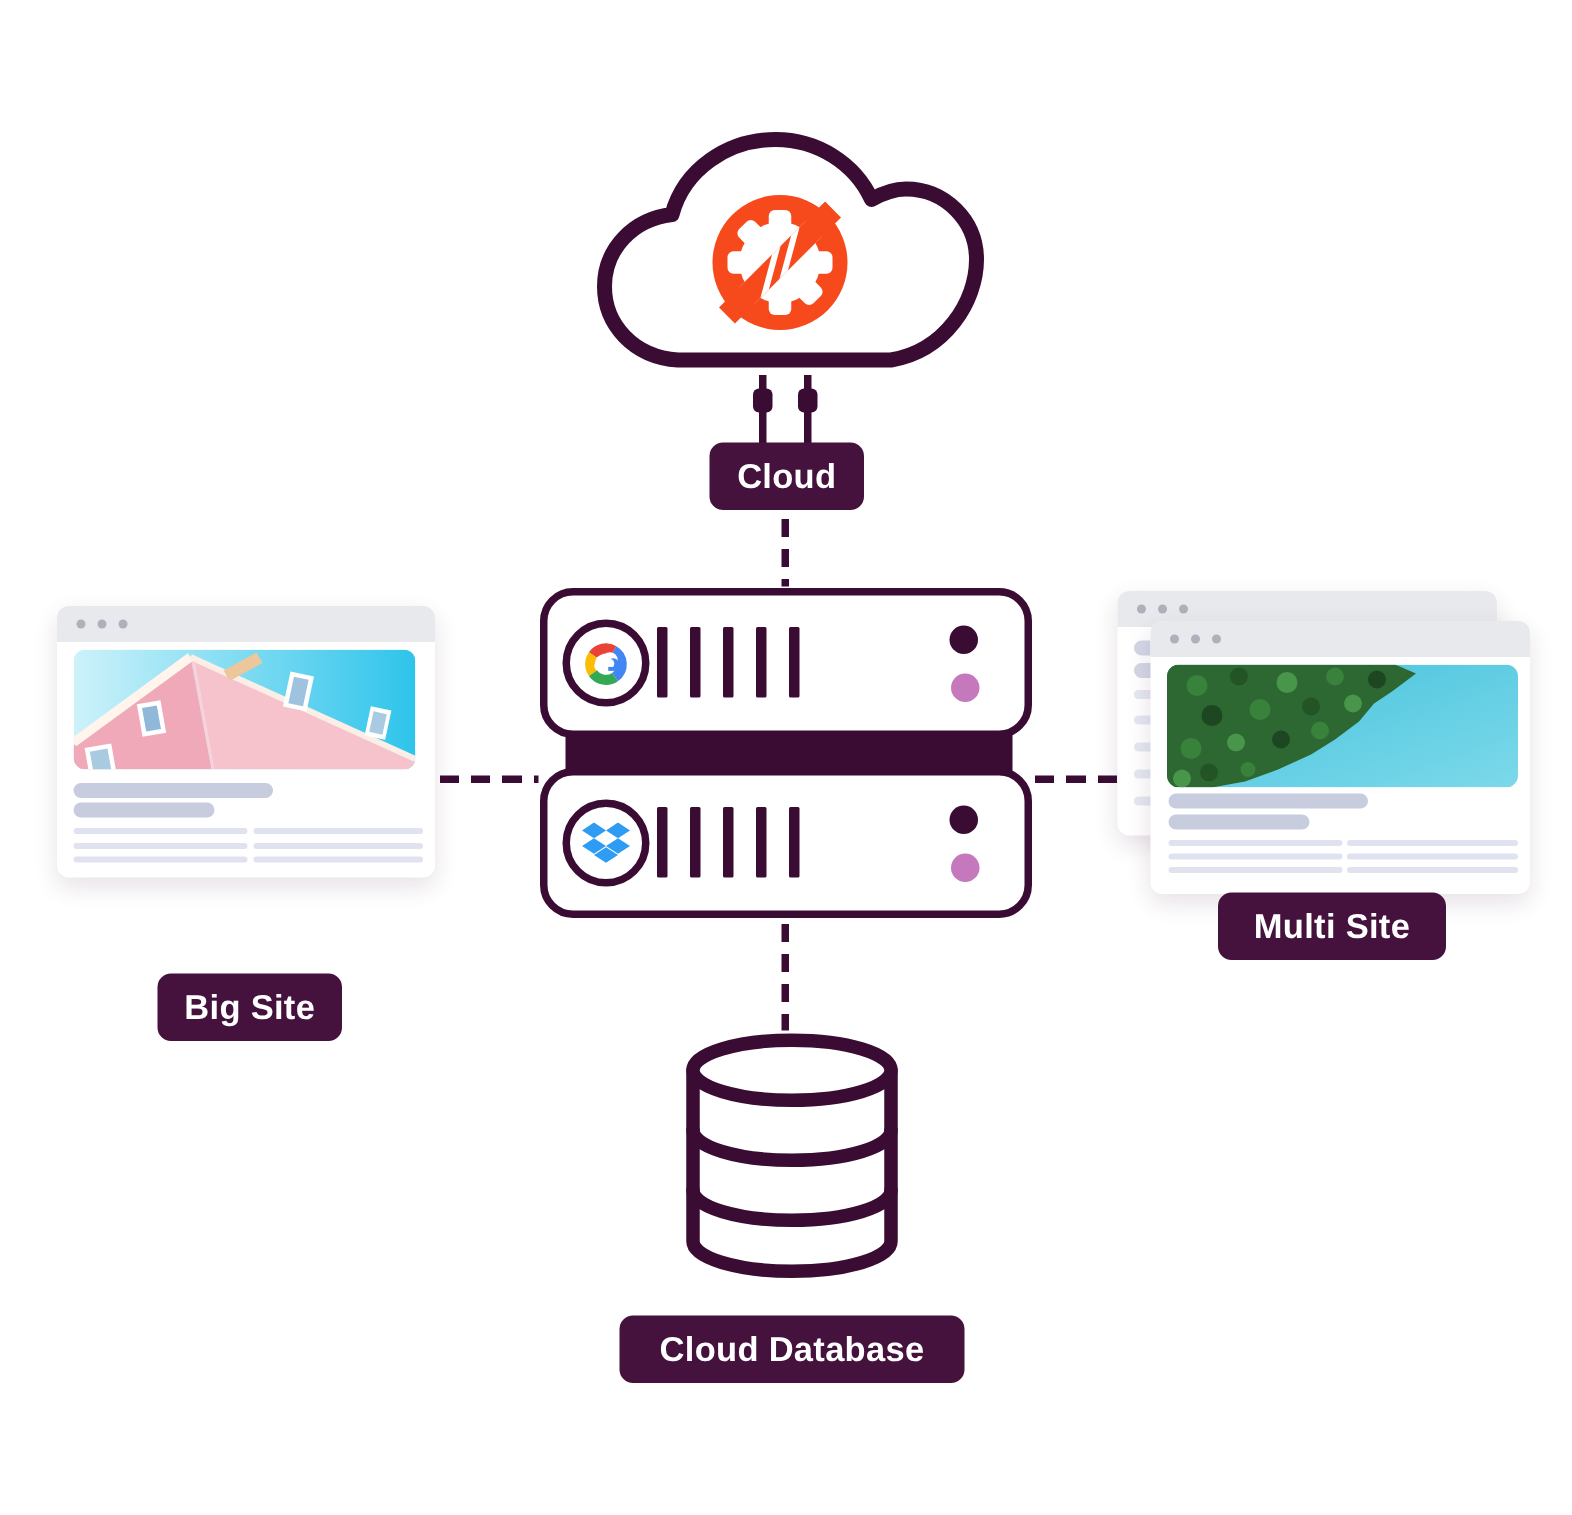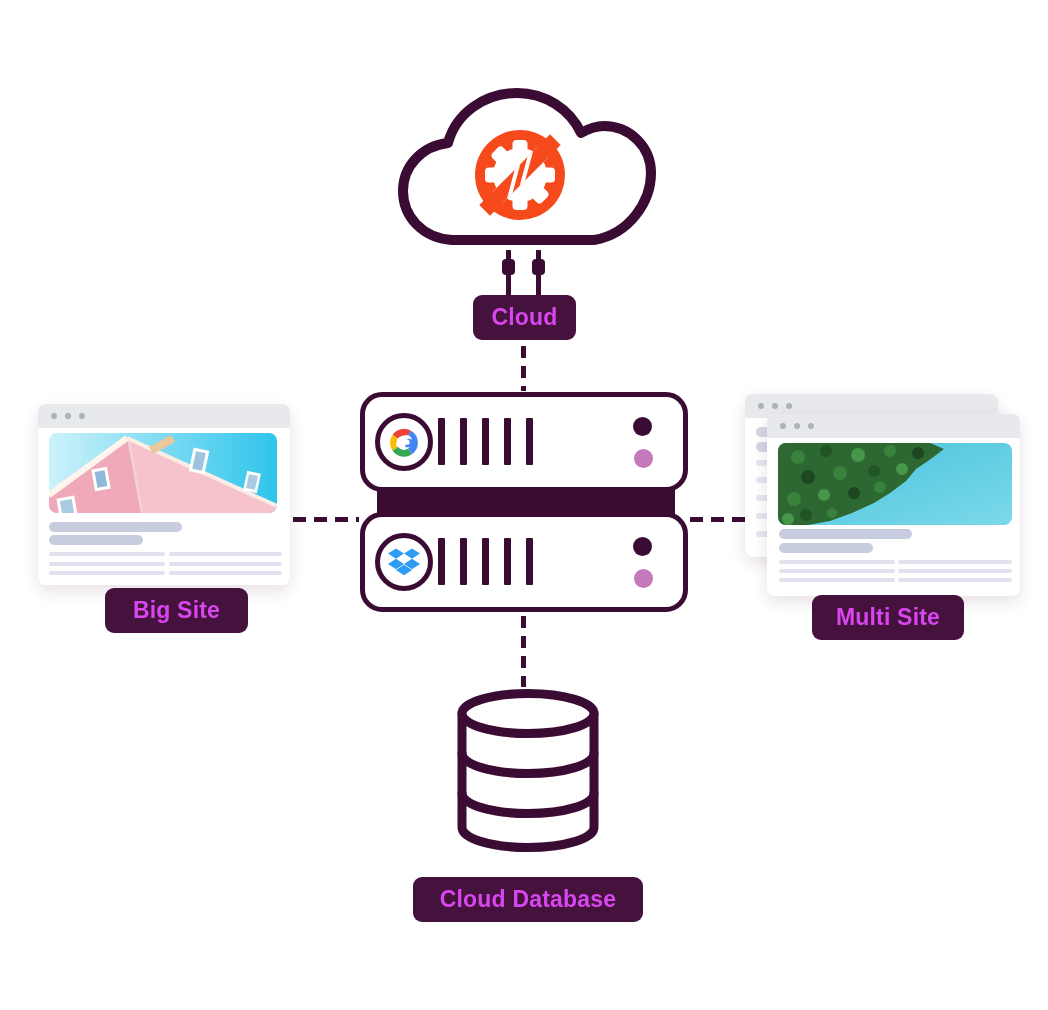--- a/index.html
+++ b/index.html
@@ -14,25 +14,25 @@
     --back-pill:#D3D7E5;
     --back-line:#E4E7F1;
   }
   *{margin:0;padding:0;box-sizing:border-box}
   body{background:#fff;font-family:"Liberation Sans",sans-serif}
   #canvas{position:relative;width:1048px;height:1010px;background:#fff;overflow:hidden}
 
   svg{display:block}
 
   
-  .tag{position:absolute;background:var(--label);color:#d946ef;border-radius:9px;
+  .tag{position:absolute;background:var(--label);color:#ffffff;border-radius:9px;
        display:flex;align-items:center;justify-content:center;
        font-weight:700;font-size:23px;letter-spacing:.2px}
   #tag-cloud{left:473px;top:295px;width:103px;height:45px}
-  #tag-big-site{left:105px;top:588px;width:143px;height:45px}
+  #tag-big-site{left:105px;top:649px;width:123px;height:45px}
   #tag-multi-site{left:812px;top:595px;width:152px;height:45px}
   #tag-shared-db{left:413px;top:877px;width:230px;height:45px}
 
   
   .dash-h{position:absolute;height:5px;
     background:repeating-linear-gradient(90deg,var(--plum) 0 13px,transparent 13px 21px)}
   .dash-v{position:absolute;width:5px;
     background:repeating-linear-gradient(180deg,var(--plum) 0 12px,transparent 12px 20px)}
   #dash-cloud-rack{left:521px;top:346px;height:45px}
   #dash-rack-db{left:521px;top:616px;height:71px}

